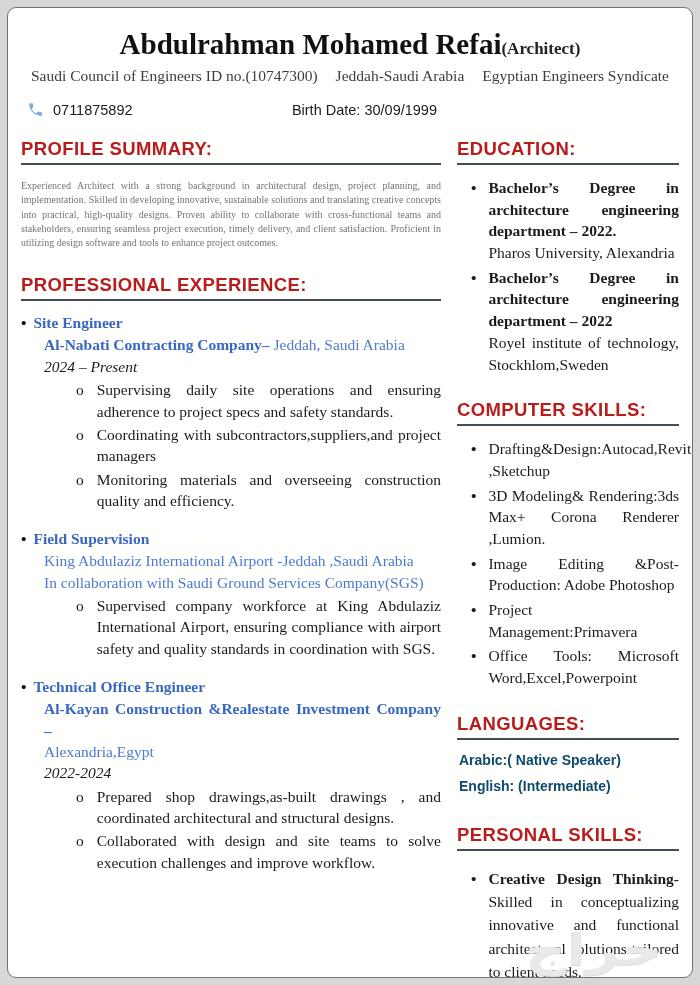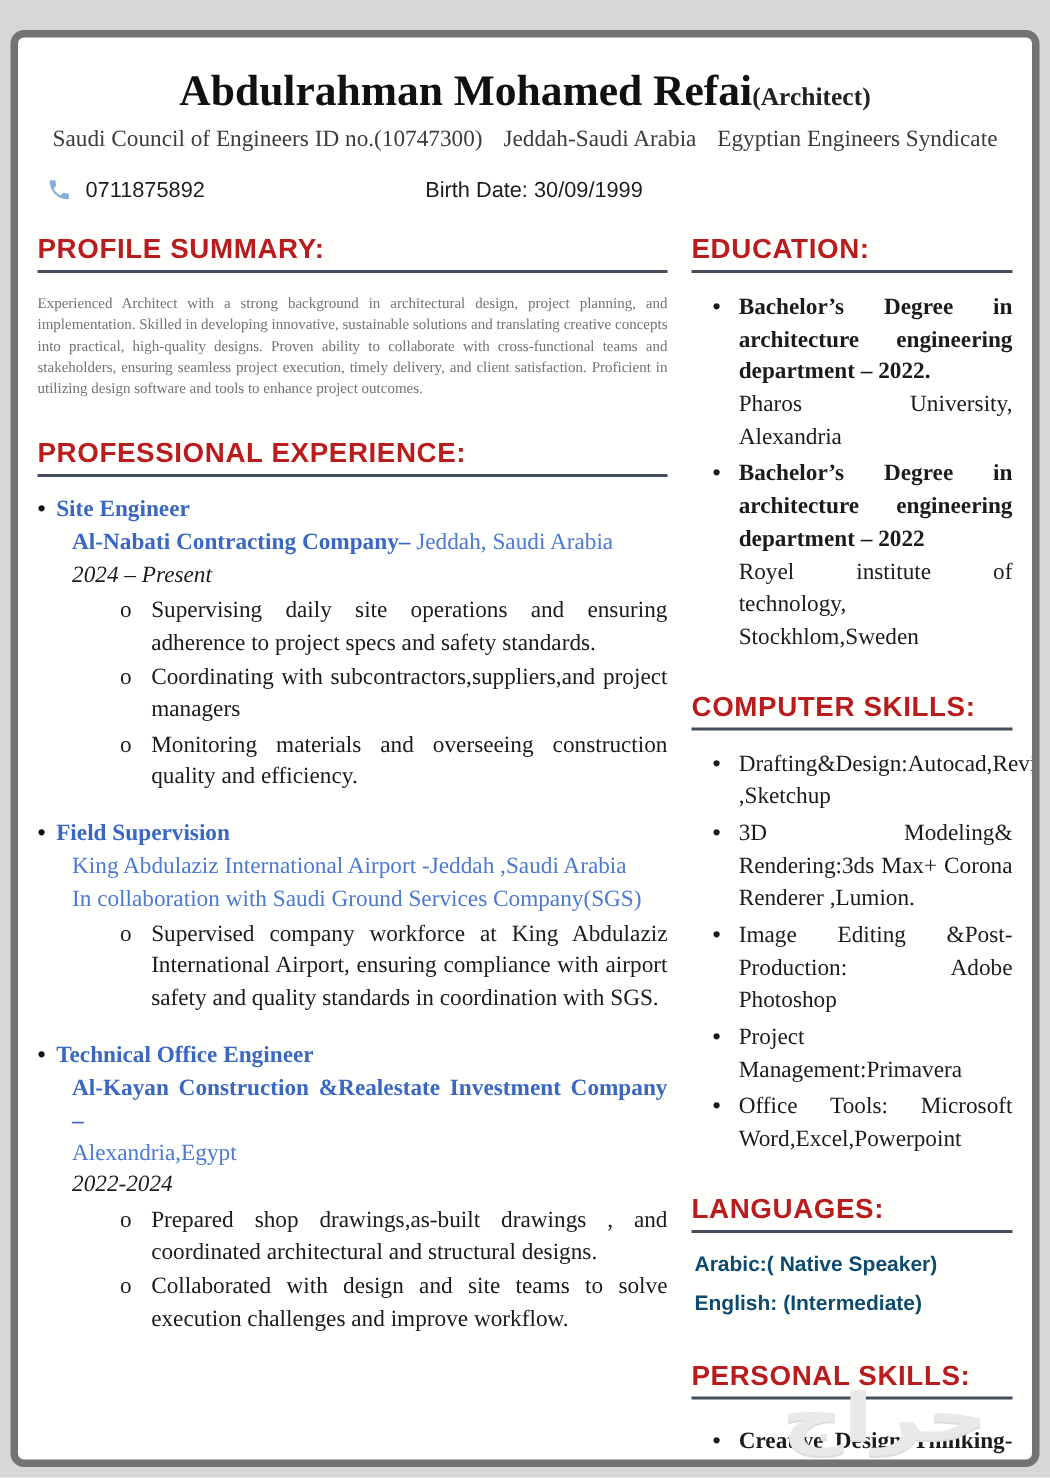--- a/index.html
+++ b/index.html
@@ -5,45 +5,44 @@
   html,body{margin:0;padding:0;}
   body{
     width:700px;height:985px;position:relative;
     background:#d7d7d5;
     font-family:"Liberation Serif", serif;
     -webkit-font-smoothing:antialiased;
   }
   .page{
     position:absolute;top:7px;left:7px;right:7px;bottom:7px;
     background:#fffffe;
-    border:5px solid #737373;
+    border:1px solid #737373;
     border-radius:9px;
     padding:20px 13px 10px 13px;
     box-sizing:border-box;
     overflow:hidden;
-    margin-top:13px;
   }
   
   .hdr{text-align:center;}
   .hdr-name{font-size:29px;font-weight:bold;color:#111;display:inline;}
   .hdr-suffix{font-size:17px;font-weight:bold;color:#222;display:inline;}
   .hdr-creds{
     display:flex;justify-content:space-between;
     margin-top:6px;padding:0 10px;
     font-size:15.5px;color:#3c3c3c;
   }
   .contact-row{
     display:flex;align-items:center;margin-top:16px;
     font-family:"Liberation Sans", sans-serif;font-size:14.5px;color:#1c1c1c;
     padding:0 6px;
   }
   .contact-item{display:flex;align-items:center;gap:9px;}
   .contact-phone{width:240px;}
   .contact-email{flex:1;}
-  .contact-birth{width:170px;text-align:center;}
+  .contact-birth{width:170px;text-align:right;}
   .email-link{color:#1f6cb0;text-decoration:underline;cursor:pointer;}
   .cicon{width:17px;height:17px;flex:0 0 auto;}
   
   .cols{display:flex;gap:16px;margin-top:20px;}
   .col-l{width:420px;flex:0 0 auto;}
   .col-r{flex:1;min-width:0;}
   .sec-head{
     font-family:"Liberation Sans", sans-serif;
     font-size:18.5px;font-weight:bold;letter-spacing:.4px;
     color:#b91c1c;

